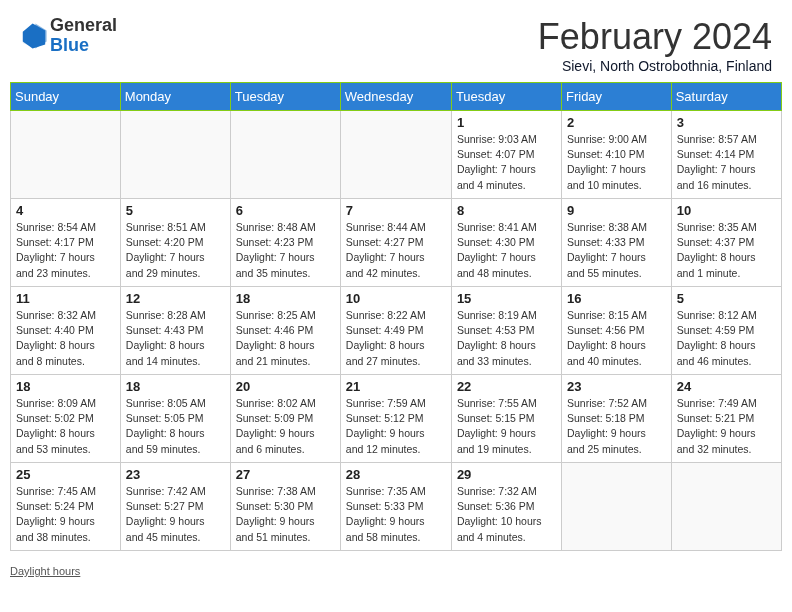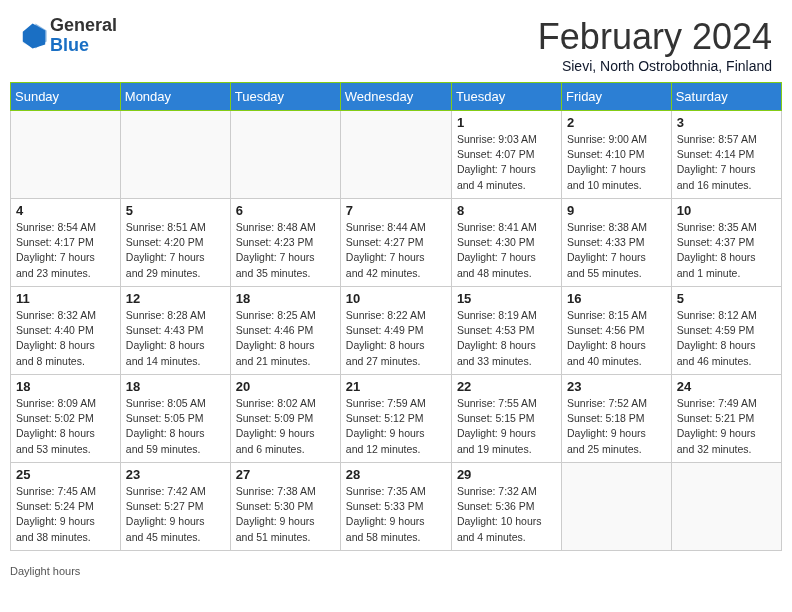--- a/index.html
+++ b/index.html
@@ -87,20 +87,21 @@
       line-height: 1.45;
       color: #333;
     }
     .calendar-wrapper {
       padding: 0 10px 10px 10px;
     }
     .footer-note {
       font-size: 11px;
       color: #555;
       padding: 4px 10px 6px 10px;
+      text-decoration: underline;
     }
   </style>
 </head>
 <body>
 
 <div class="header">
   <div class="logo">
     <svg class="logo-icon" viewBox="0 0 40 40" xmlns="http://www.w3.org/2000/svg">
       <polygon points="20,4 36,14 36,30 20,36 4,30 4,14" fill="#1a6fc4" opacity="0.15"></polygon>
       <polygon points="22,2 38,12 38,28 22,38" fill="#1a6fc4" opacity="0.5"></polygon>

